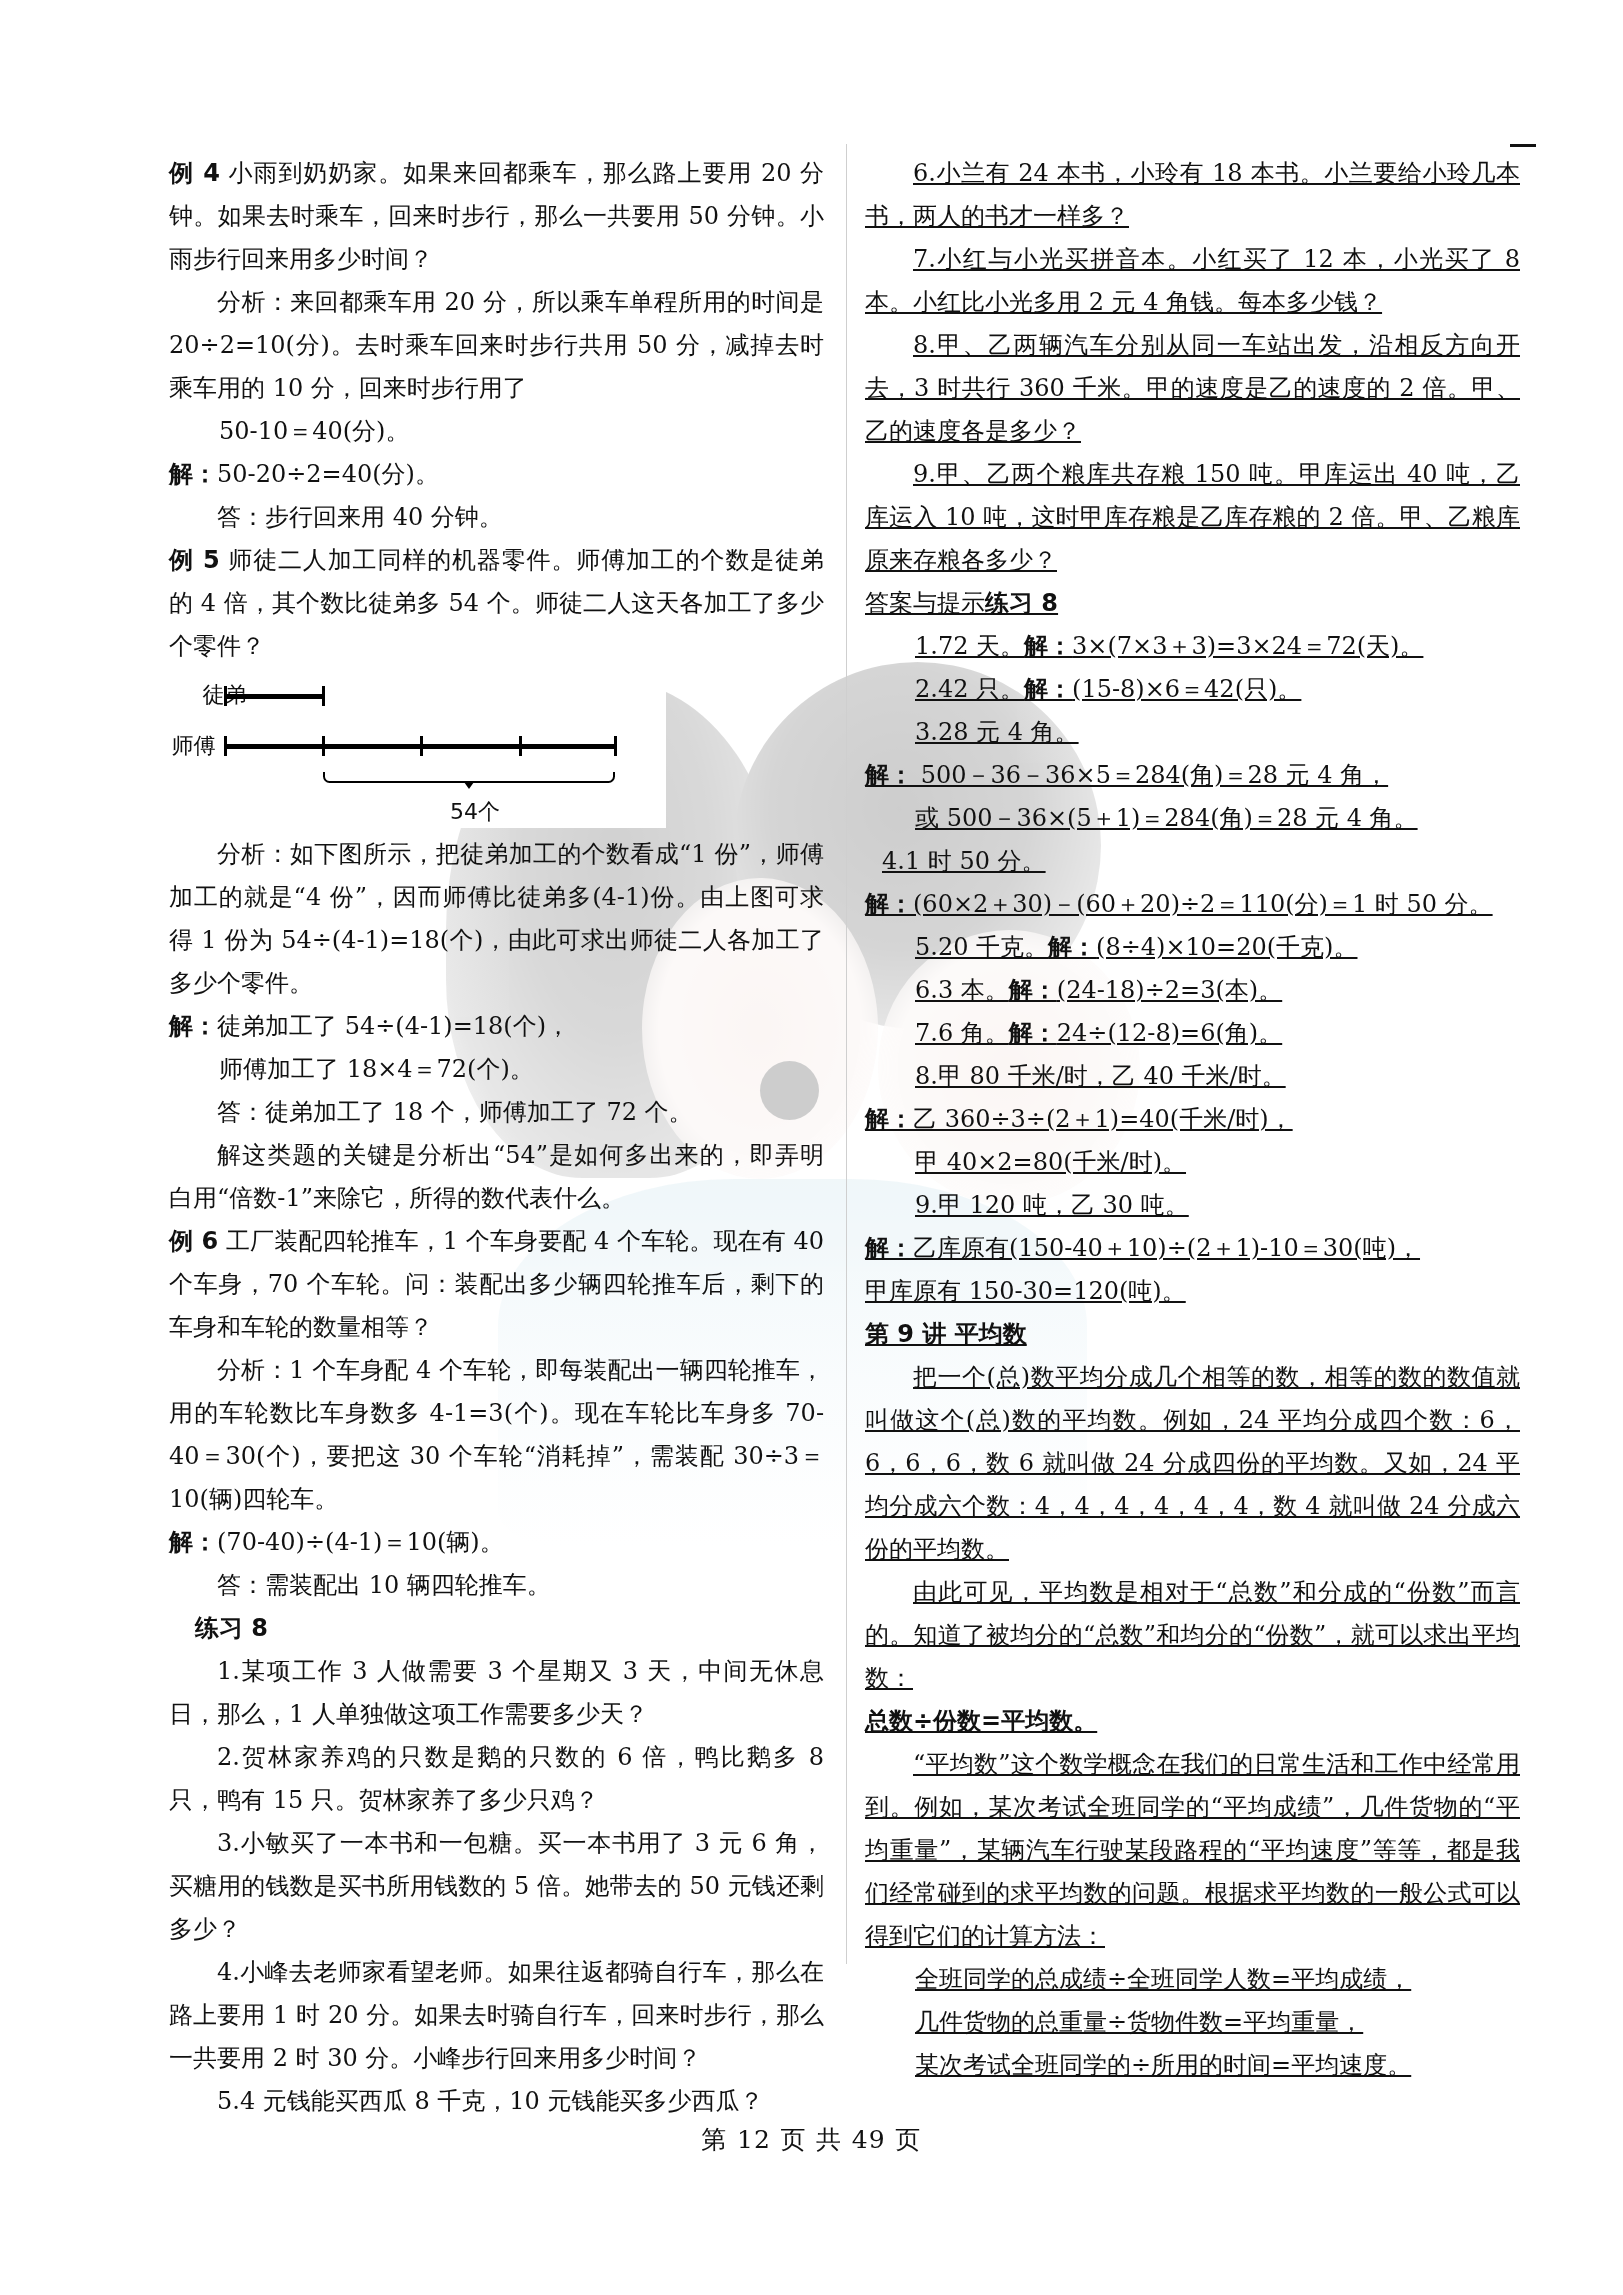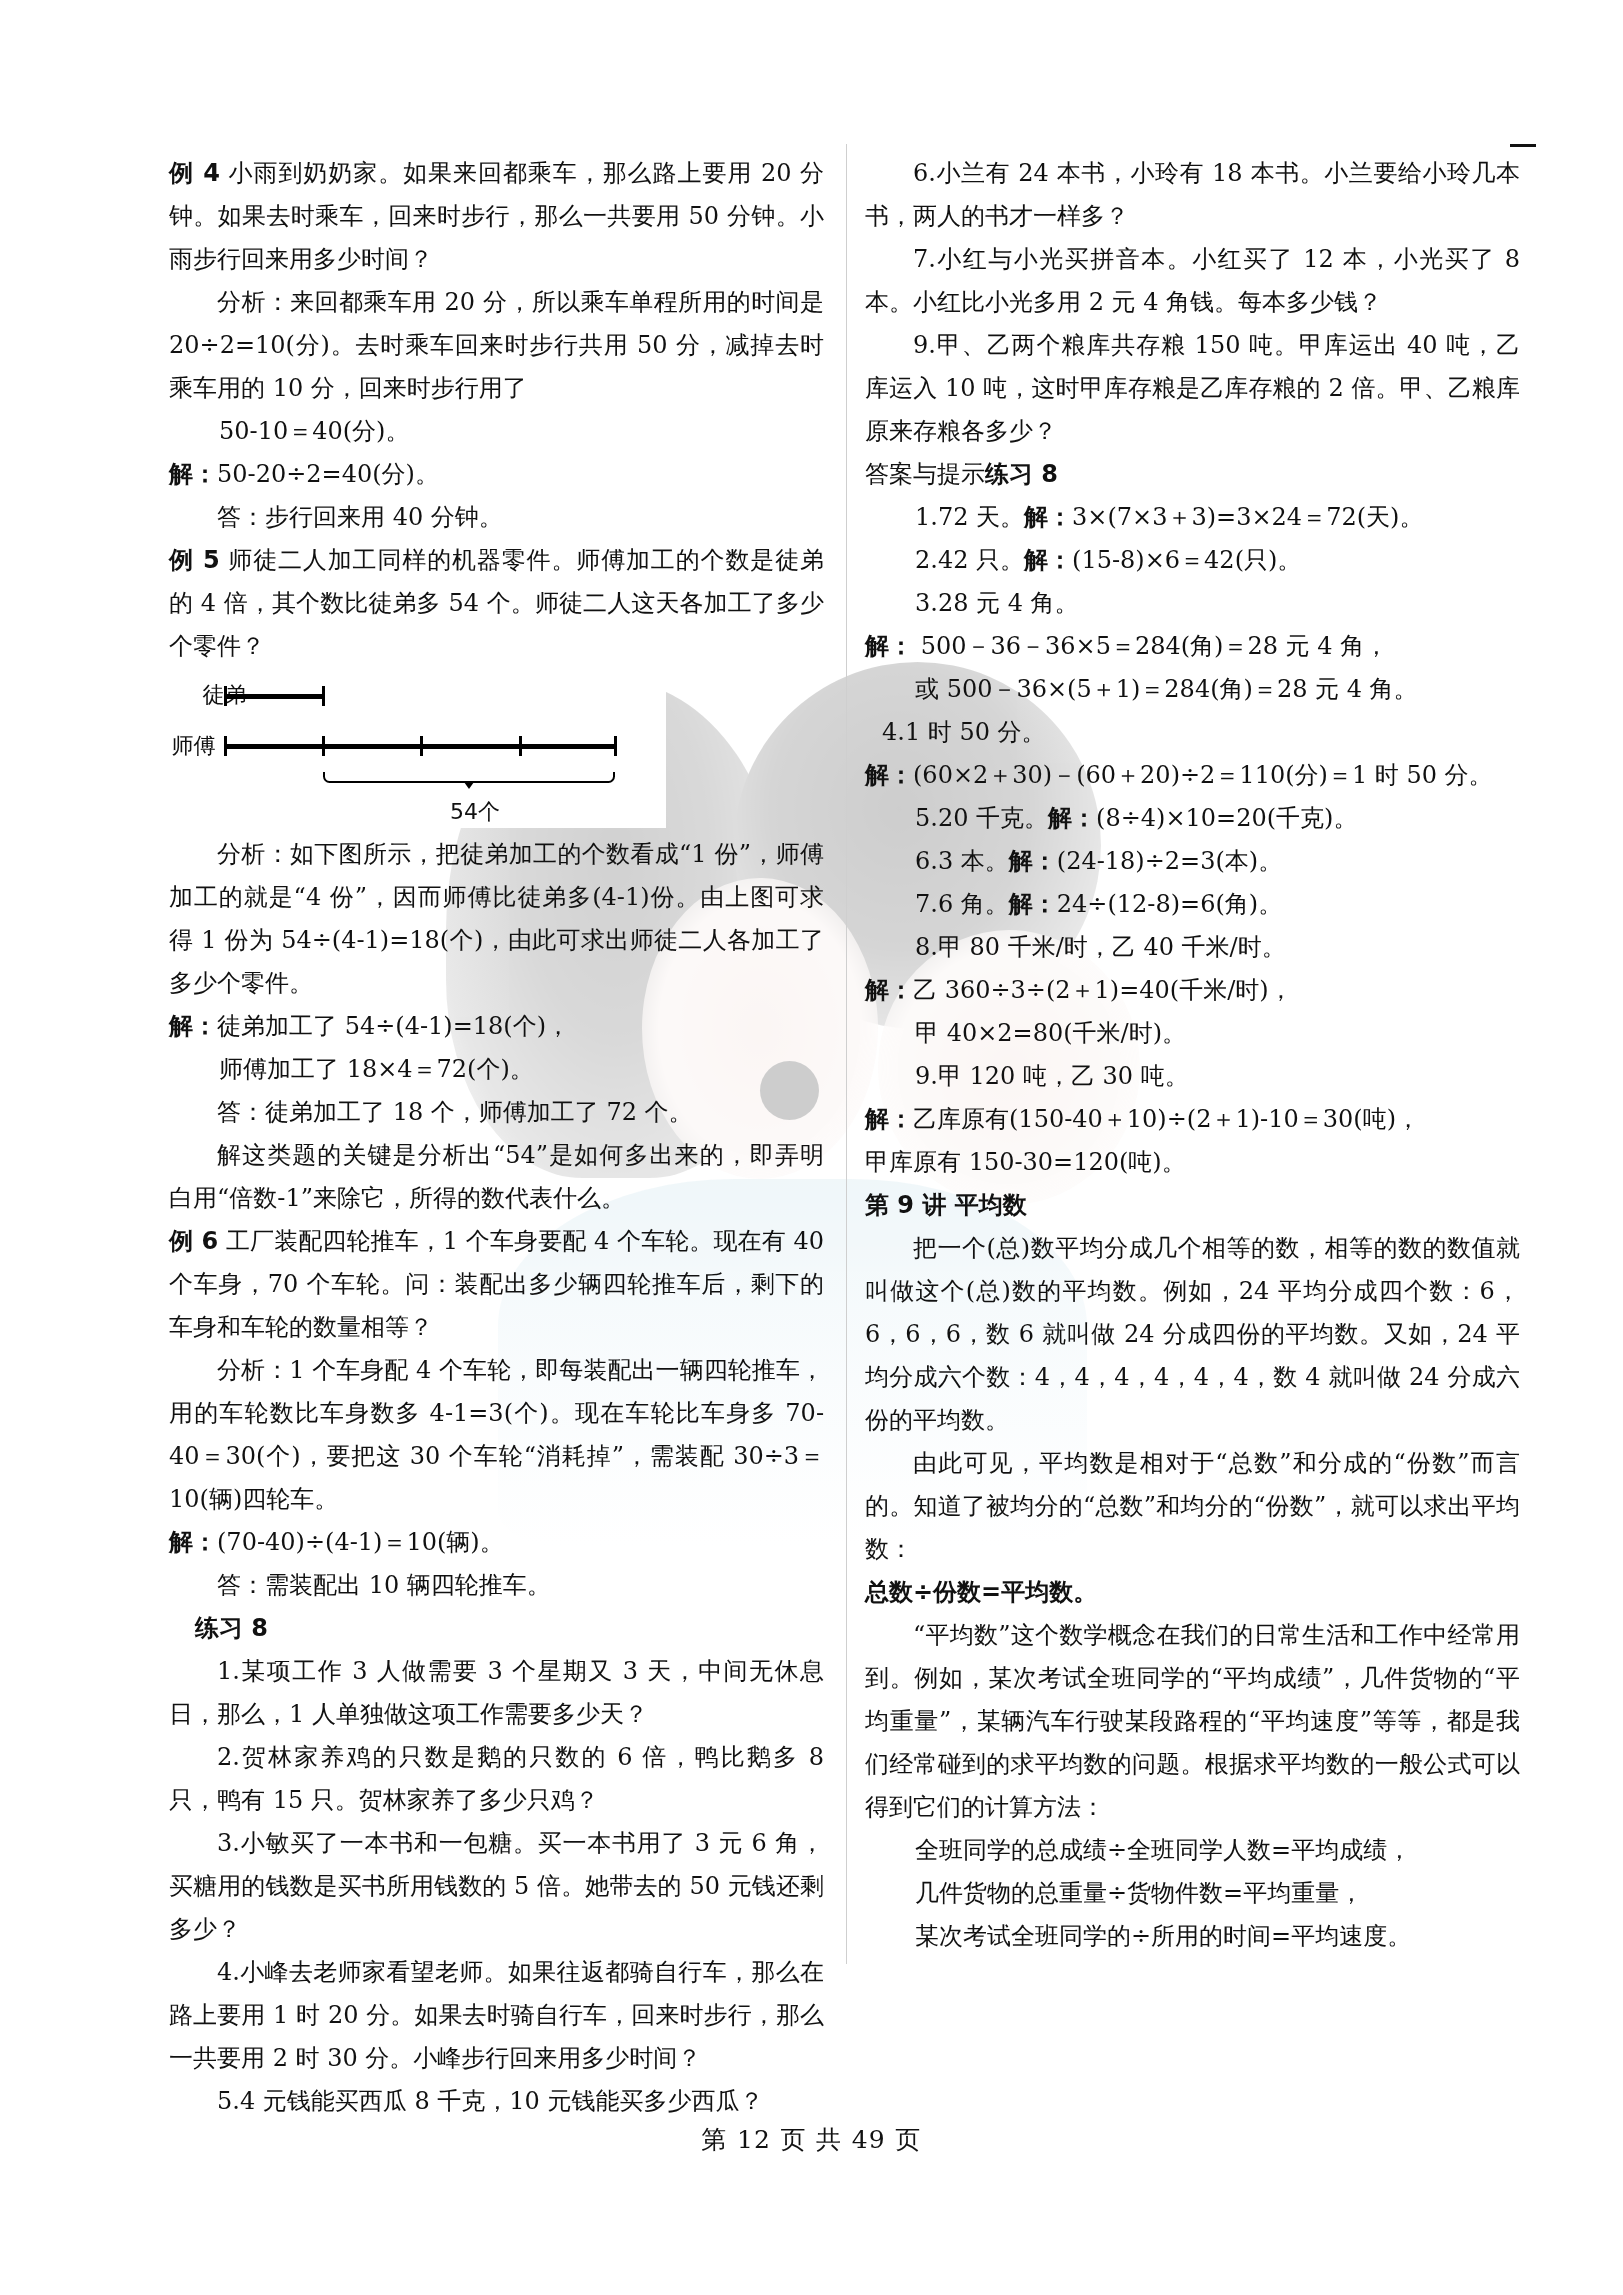--- a/index.html
+++ b/index.html
@@ -16,21 +16,21 @@
   .wm-face1 { position:absolute; left: 275px; top: 223px; width: 236px; height: 301px; border-radius: 50%; background: radial-gradient(ellipse, #f0d8d0 0%, #f6e8e4 60%, rgba(255,255,255,0) 100%); }
   .wm-face2 { position:absolute; left: 511px; top: 275px; width: 262px; height: 275px; border-radius: 50%; background: radial-gradient(ellipse, #f0d8d0 0%, #f6ece8 60%, rgba(255,255,255,0) 100%); }
   .wm-mic { position:absolute; left: 393px; top: 406px; width: 59px; height: 59px; border-radius: 50%; background:#222; }
   .wm-shirt { position:absolute; left: 131px; top: 524px; width: 589px; height: 367px; border-radius: 40% 40% 10% 10%; background: linear-gradient(180deg, #bcdce8 0%, #e8f3f8 60%, rgba(255,255,255,0) 100%); }
 
   .col-divider { position: absolute; left: 846px; top: 144px; width: 1.3px; height: 1820px; background: #cfcfcf; }
   .top-dash { position: absolute; left: 1510px; top: 144px; width: 26px; height: 3.3px; background: #111; }
 
   .col { position: absolute; top: 152px; font-size: 24px; line-height: 43px; }
   .col.left { left: 169px; width: 655px; }
-  .col.right { left: 865px; width: 655px; }
+  .col.right { left: 865px; width: 655px; text-decoration: underline; }
   .p { margin: 0; text-align: justify; text-align-last: left; }
   .ind { text-indent: 48px; }
   .ind2 { padding-left: 50px; }
   .ind4 { padding-left: 17px; }
   .b { font-family: "DejaVu Sans", "Liberation Sans", sans-serif; font-weight: bold; }
   .h-ex { font-family: "DejaVu Sans", "Liberation Sans", sans-serif; font-weight: bold; margin-top: 8px; }
   .ex-title { padding-left: 26px; font-family: "DejaVu Sans", "Liberation Sans", sans-serif; font-weight: bold; }
 
   .diagram { position: relative; width: 497px; height: 151px; margin: 9.2px 0 5.2px 0; background: #fff; }
   .dg-label { position: absolute; font-family: "DejaVu Sans", "Liberation Sans", sans-serif; font-size: 22px; line-height: 26px; }
@@ -108,20 +108,21 @@
     <p class="p ind">3.小敏买了一本书和一包糖。买一本书用了 3 元 6 角，买糖用的钱数是买书所用钱数的 5 倍。她带去的 50 元钱还剩多少？</p>
     <p class="p ind">4.小峰去老师家看望老师。如果往返都骑自行车，那么在路上要用 1 时 20 分。如果去时骑自行车，回来时步行，那么一共要用 2 时 30 分。小峰步行回来用多少时间？</p>
     <p class="p ind">5.4 元钱能买西瓜 8 千克，10 元钱能买多少西瓜？</p>
   </section>
 </div>
 
 <div class="col right">
   <section>
     <p class="p ind">6.小兰有 24 本书，小玲有 18 本书。小兰要给小玲几本书，两人的书才一样多？</p>
     <p class="p ind">7.小红与小光买拼音本。小红买了 12 本，小光买了 8 本。小红比小光多用 2 元 4 角钱。每本多少钱？</p>
+    <p class="p ind">8.甲、乙两辆汽车分别从同一车站出发，沿相反方向开去，3 时共行 360 千米。甲的速度是乙的速度的 2 倍。甲、乙的速度各是多少？</p>
     <p class="p ind">9.甲、乙两个粮库共存粮 150 吨。甲库运出 40 吨，乙库运入 10 吨，这时甲库存粮是乙库存粮的 2 倍。甲、乙粮库原来存粮各多少？</p>
   </section>
 
   <section>
     <p class="p"><span>答案与提示</span><span class="b">练习 8</span></p>
     <p class="p ind2"><span>1.72 天。</span><span class="b">解：</span><span>3×(7×3＋3)=3×24＝72(天)。</span></p>
     <p class="p ind2"><span>2.42 只。</span><span class="b">解：</span><span>(15-8)×6＝42(只)。</span></p>
     <p class="p ind2">3.28 元 4 角。</p>
     <p class="p"><span class="b">解：</span><span> 500－36－36×5＝284(角)＝28 元 4 角，</span></p>
     <p class="p ind2">或 500－36×(5＋1)＝284(角)＝28 元 4 角。</p>

